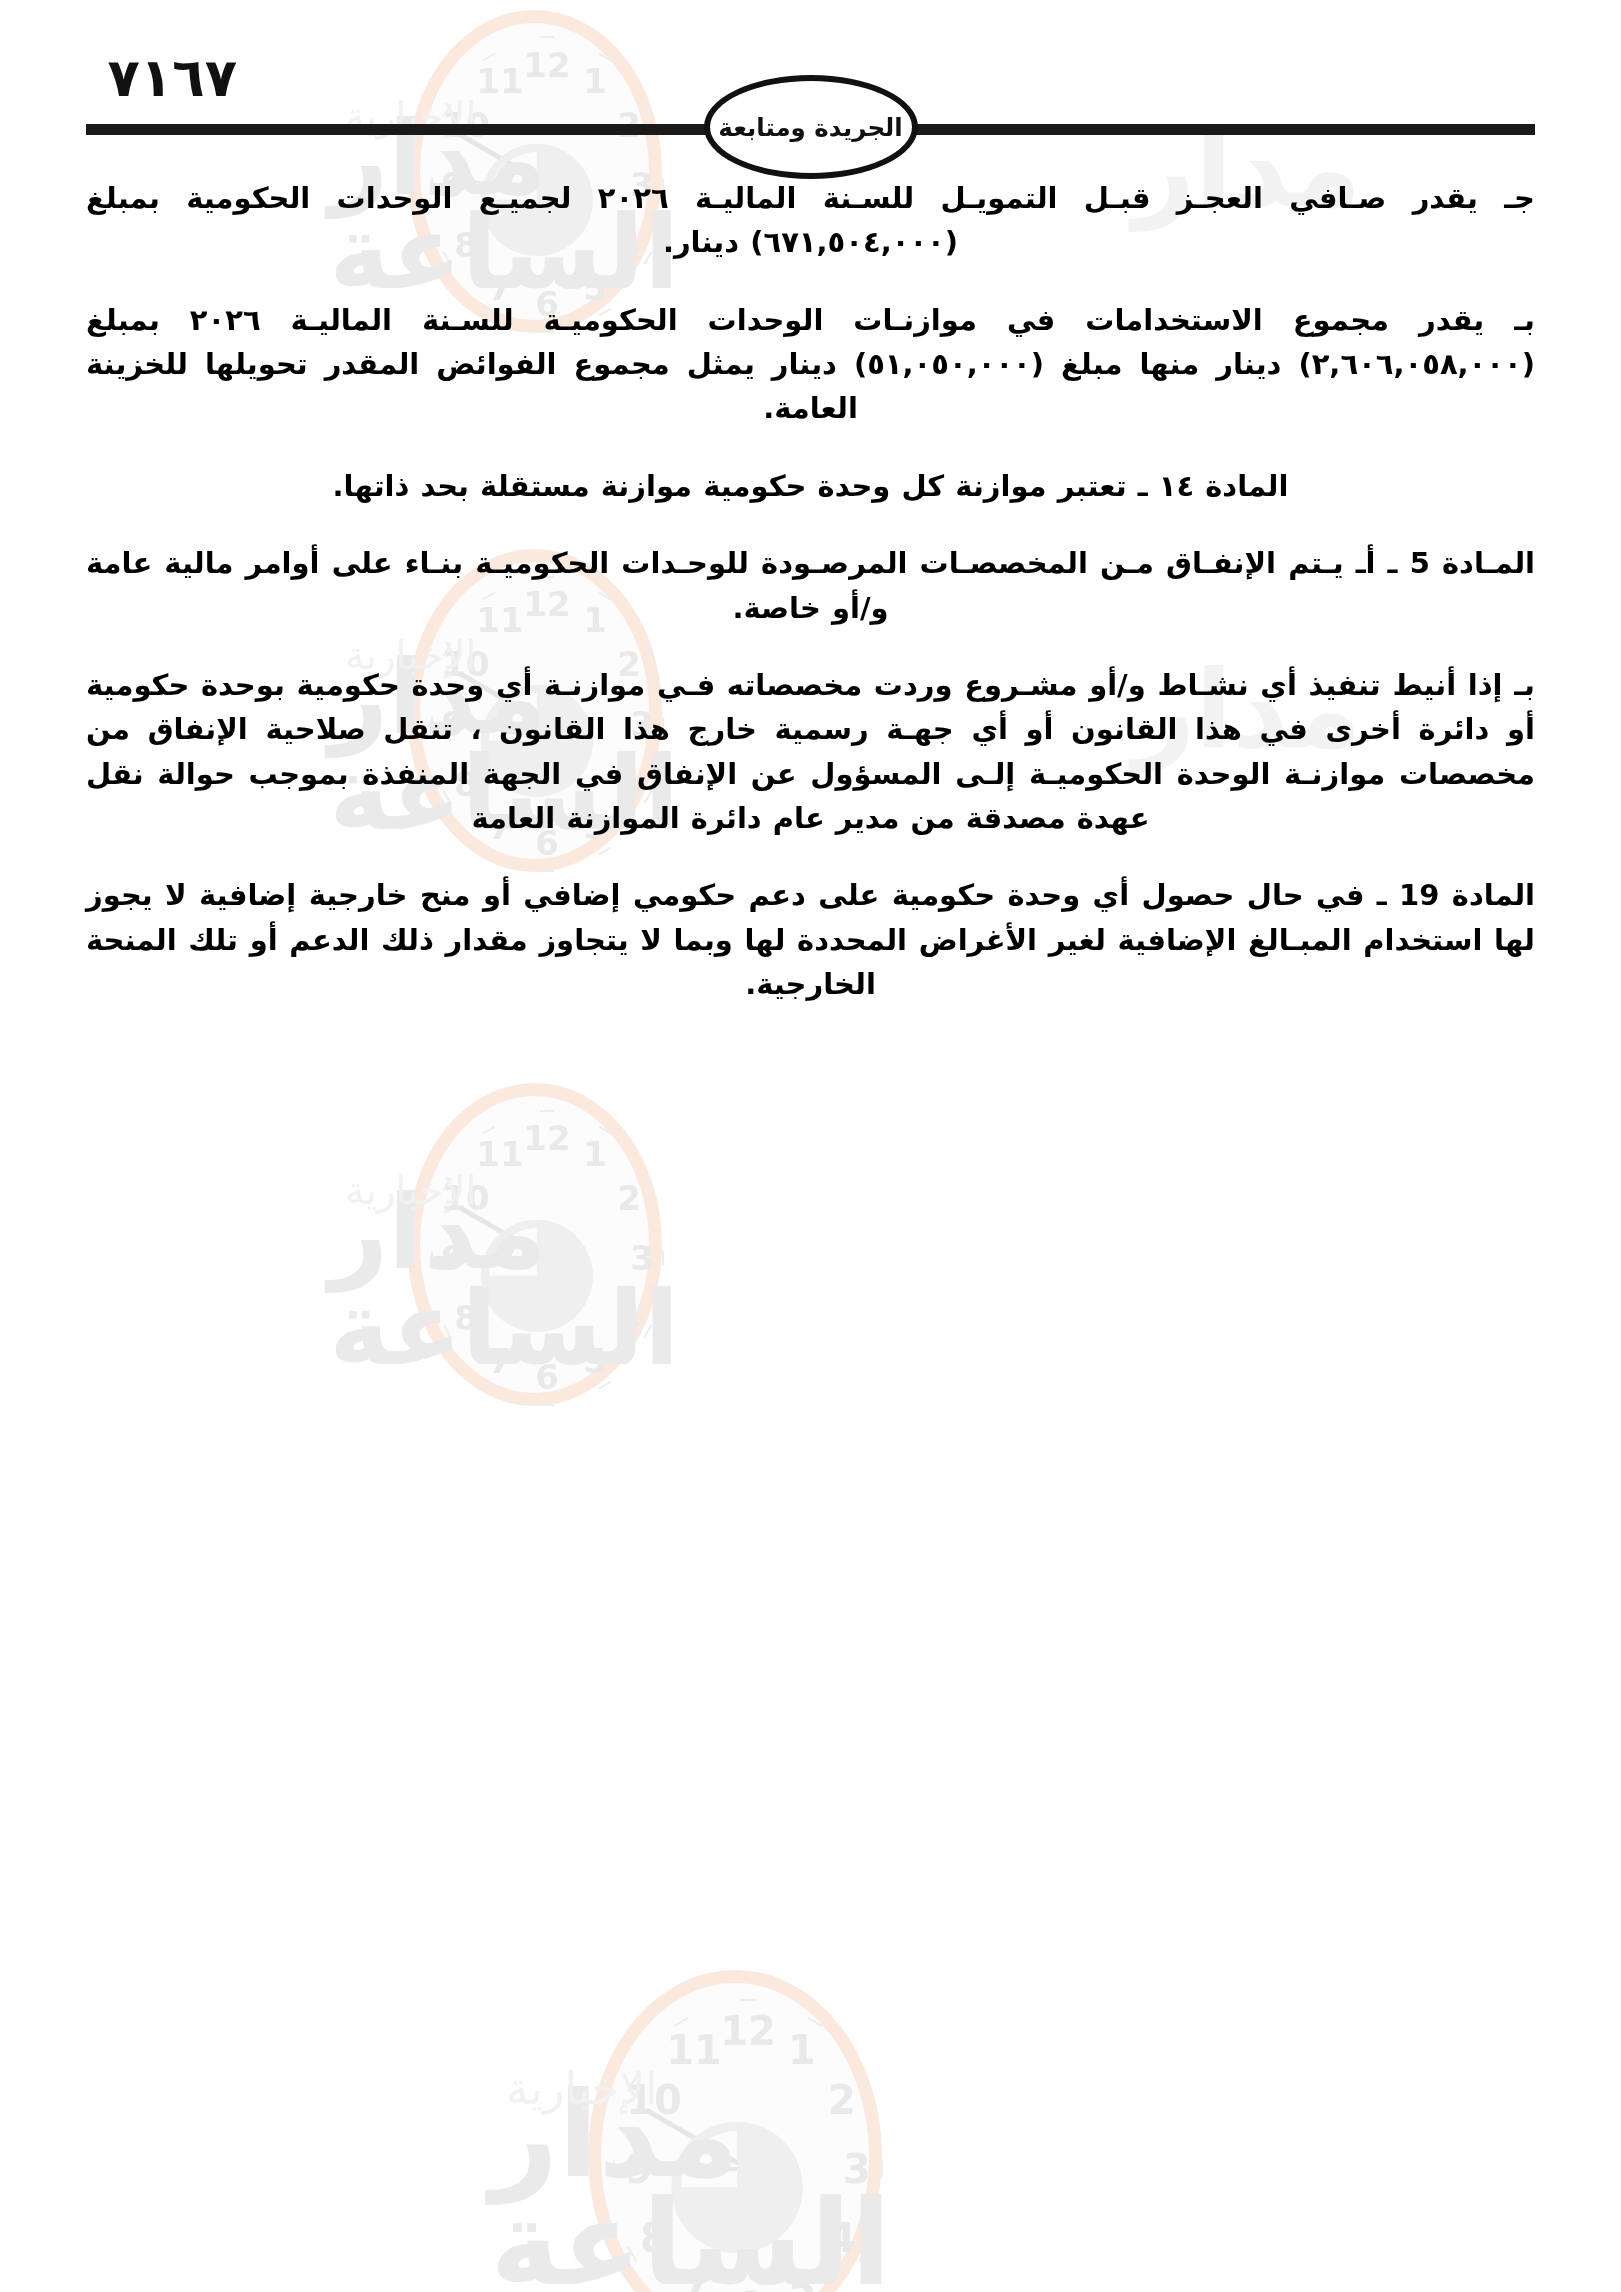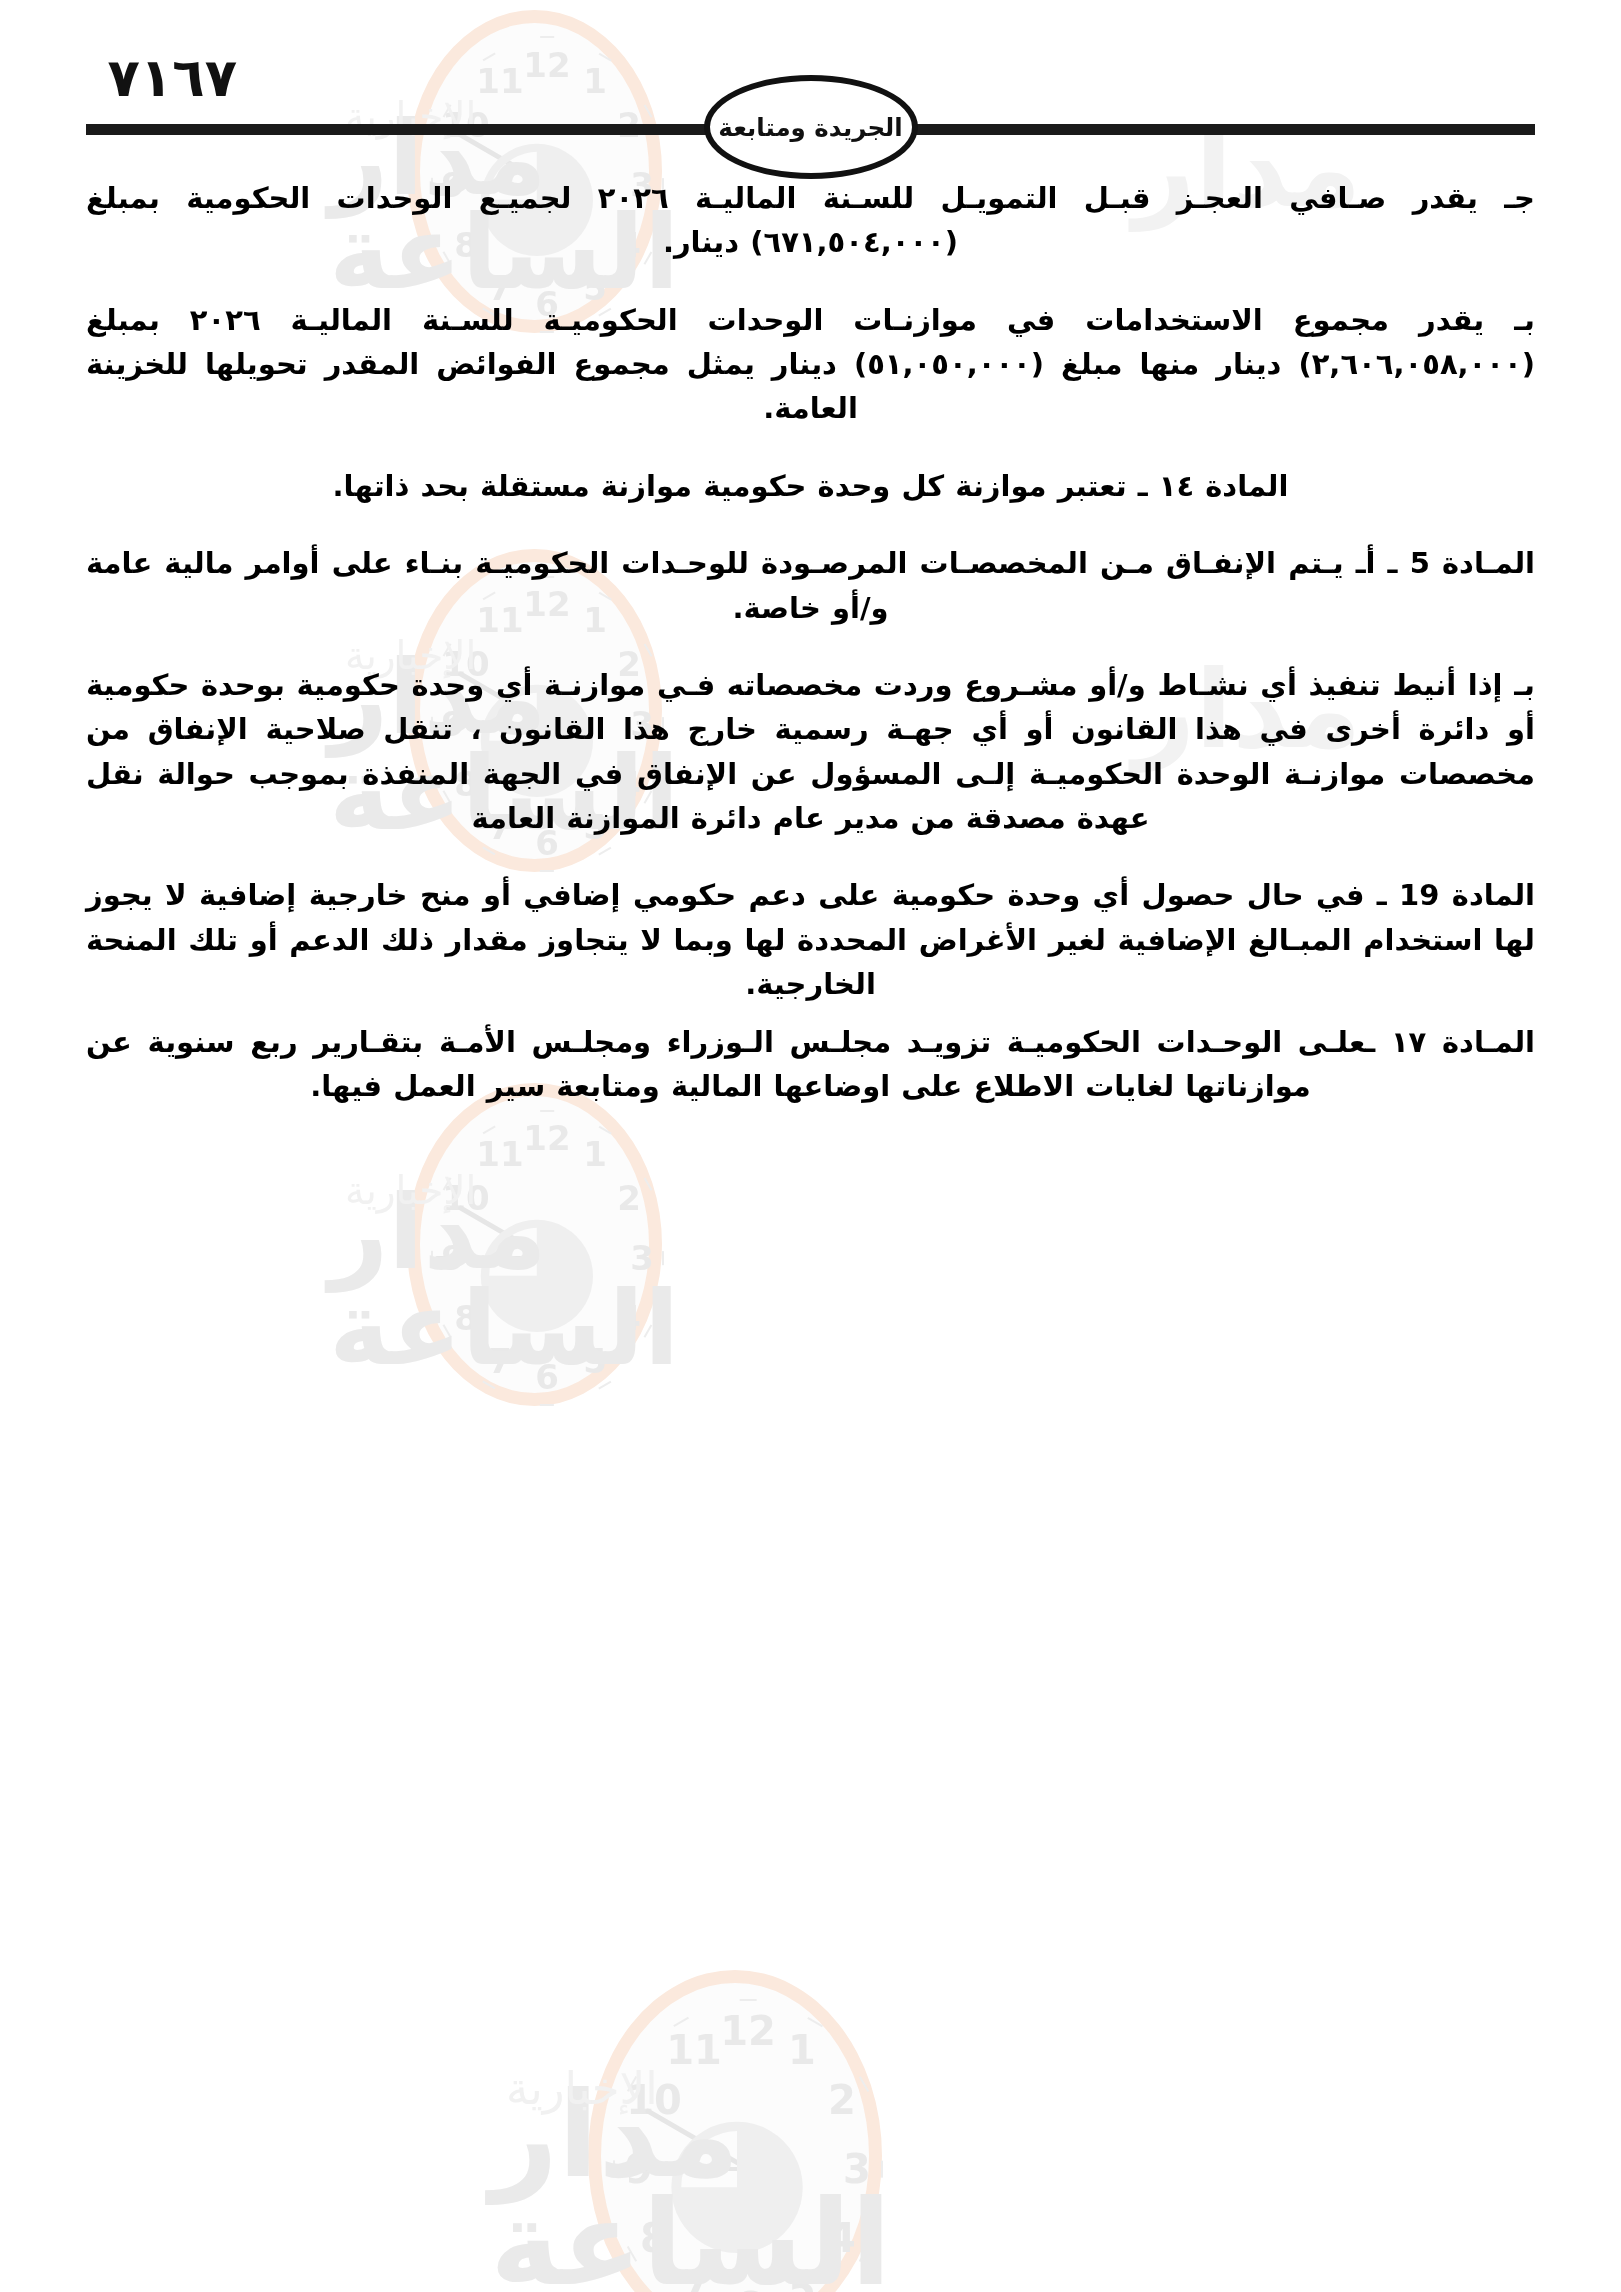--- a/index.html
+++ b/index.html
@@ -341,18 +341,17 @@
       <p class="para gap-md center-last">بـ يقدر مجموع الاستخدامات في موازنـات الوحدات الحكوميـة للسـنة الماليـة ٢٠٢٦ بمبلغ (٢,٦٠٦,٠٥٨,٠٠٠) دينار منها مبلغ (٥١,٠٥٠,٠٠٠) دينار يمثل مجموع الفوائض المقدر تحويلها للخزينة العامة.</p>
 
       <p class="para gap-md center-last">المادة ١٤ ـ تعتبر موازنة كل وحدة حكومية موازنة مستقلة بحد ذاتها.</p>
 
       <p class="para gap-md center-last">المـادة 5 ـ أـ يـتم الإنفـاق مـن المخصصـات المرصـودة للوحـدات الحكوميـة بنـاء على أوامر مالية عامة و/أو خاصة.</p>
 
       <p class="para gap-md center-last">بـ إذا أنيط تنفيذ أي نشـاط و/أو مشـروع وردت مخصصاته فـي موازنـة أي وحدة حكومية بوحدة حكومية أو دائرة أخرى في هذا القانون أو أي جهـة رسمية خارج هذا القانون ، تنقل صلاحية الإنفاق من مخصصات موازنـة الوحدة الحكوميـة إلـى المسؤول عن الإنفاق في الجهة المنفذة بموجب حوالة نقل عهدة مصدقة من مدير عام دائرة الموازنة العامة</p>
 
       <p class="para gap-md center-last">المادة 19 ـ في حال حصول أي وحدة حكومية على دعم حكومي إضافي أو منح خارجية إضافية لا يجوز لها استخدام المبـالغ الإضافية لغير الأغراض المحددة لها وبما لا يتجاوز مقدار ذلك الدعم أو تلك المنحة الخارجية.</p>
 
-      <p class="para gap-sm center-last">المـادة ١٧ ـعلـى الوحـدات الحكوميـة تزويـد مجلـس الـوزراء ومجلـس الأمـة بتقـارير ربع سنوية عن موازناتها لغايات الاطلاع على اوضاعها المالية ومتابعة سير العمل فيها.</p>
     </div>
 
   </div>
 </div>
 
 
 </body></html>

